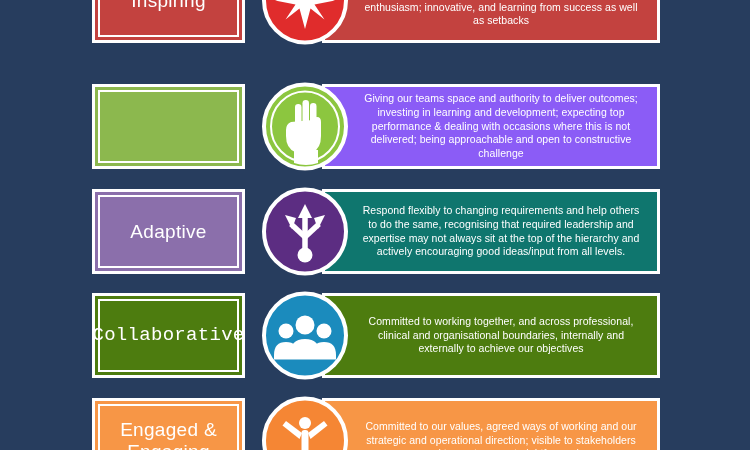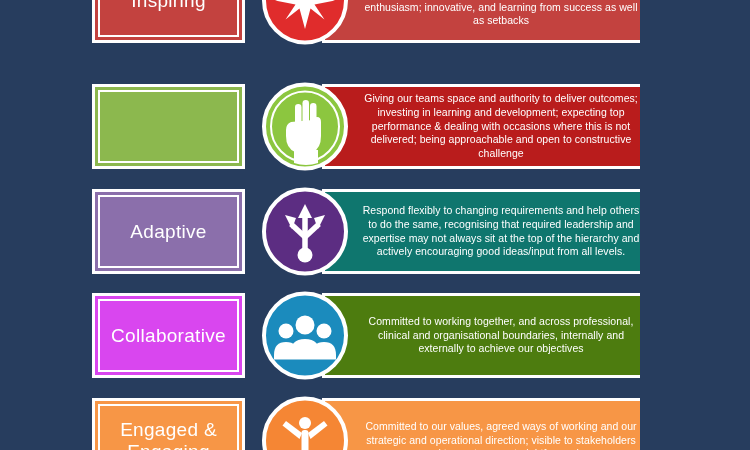--- a/index.html
+++ b/index.html
@@ -2,21 +2,21 @@
 <html><head>
 <meta charset="utf-8">
 <style>
   html, body {
     margin: 0;
     padding: 0;
     background: #273d5e;
   }
   #stage {
     position: relative;
-    width: 640px;
+    width: 750px;
     height: 450px;
     background: #273d5e;
     overflow: hidden;
     font-family: "Liberation Sans", sans-serif;
   }
 
   .row {
     position: absolute;
     left: 0;
     width: 750px;
@@ -119,21 +119,21 @@
         <ellipse class="badge-ell" cx="44" cy="44.5" rx="41" ry="42" fill="#e02c2c" stroke="#ffffff" stroke-width="4"></ellipse>
         <polygon fill="#ffffff" points="44,16 49.5,36.5 63.5,25.5 53.5,40.5 74,44.5 53.5,48.5 63.5,63.5 49.5,52.5 44,73 38.5,52.5 24.5,63.5 34.5,48.5 14,44.5 34.5,40.5 24.5,25.5 38.5,36.5"></polygon>
       </svg>
     </div>
   </div>
 
   <div class="row" id="row-1">
     <div class="label-box" style="background: rgb(140, 184, 78);">
       <div class="label-inner"></div>
     </div>
-    <div class="panel" style="background: #b91c1c;">
+    <div class="panel" style="background: #8b5cf6;">
       <div class="panel-text">Giving our teams space and authority to deliver outcomes; investing in learning and development; expecting top performance &amp; dealing with occasions where this is not delivered; being approachable and open to constructive challenge</div>
     </div>
     <div class="badge">
       <svg width="88" height="89" viewBox="0 0 88 89">
         <ellipse cx="44" cy="44.5" rx="41" ry="42" fill="#8cc63f" stroke="#ffffff" stroke-width="4"></ellipse>
         <ellipse cx="44" cy="44.5" rx="34" ry="35" fill="none" stroke="#ffffff" stroke-width="2"></ellipse>
         <g fill="#ffffff">
           <rect x="34" y="22" width="6.5" height="24" rx="3.2"></rect>
           <rect x="41.5" y="18" width="6.5" height="28" rx="3.2"></rect>
           <rect x="49" y="21" width="6.5" height="25" rx="3.2"></rect>
@@ -164,21 +164,21 @@
           <polygon points="44,17 51,31 37,31"></polygon>
           <polygon points="24,28 35,31 31,42"></polygon>
           <polygon points="64,28 57,42 53,31"></polygon>
           <circle cx="44" cy="68" r="7.5"></circle>
         </g>
       </svg>
     </div>
   </div>
 
   <div class="row" id="row-3">
-    <div class="label-box" style="background: #d946ef;">
+    <div class="label-box" style="background: #4d7c0f; font-family: Liberation Mono, monospace;">
       <div class="label-inner"></div>
       <div class="label-text">Collaborative</div>
     </div>
     <div class="panel" style="background: #4d7c0f;">
       <div class="panel-text">Committed to working together, and across professional, clinical and organisational boundaries, internally and externally to achieve our objectives</div>
     </div>
     <div class="badge">
       <svg width="88" height="89" viewBox="0 0 88 89">
         <ellipse cx="44" cy="44.5" rx="41" ry="42" fill="#1b8bbd" stroke="#ffffff" stroke-width="4"></ellipse>
         <g fill="#ffffff">

